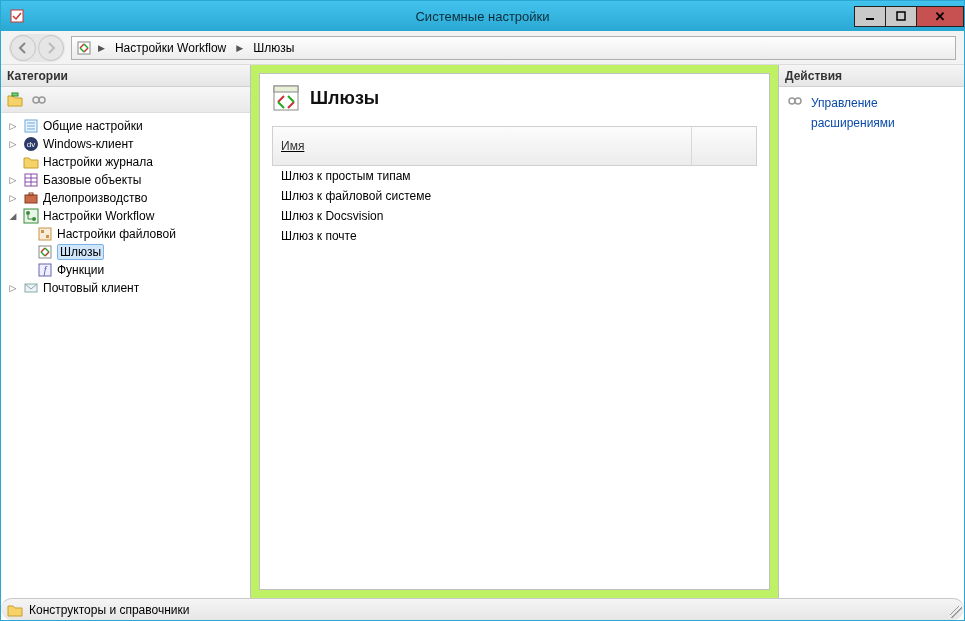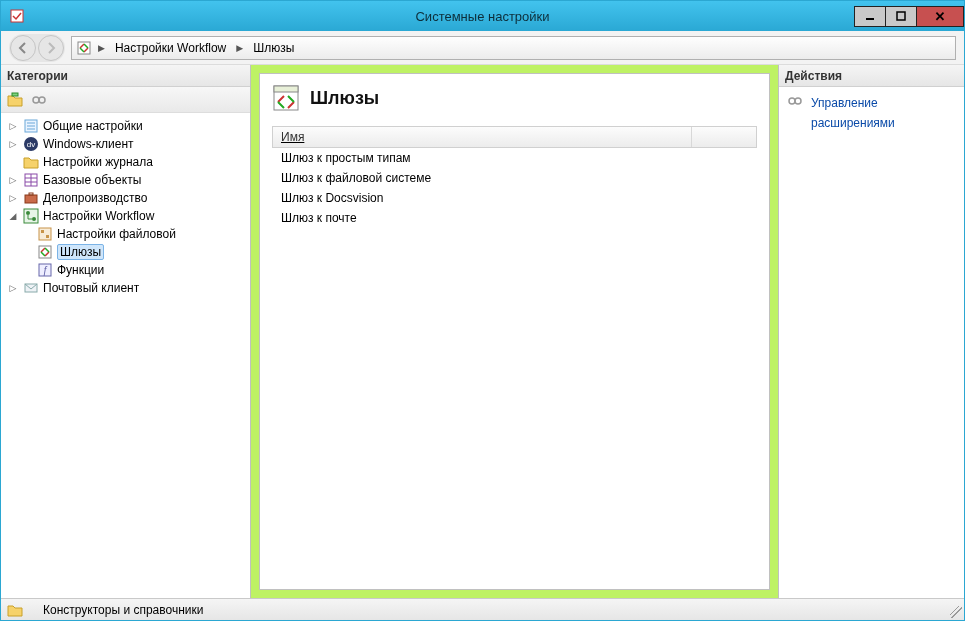--- a/index.html
+++ b/index.html
@@ -160,21 +160,21 @@
   .center-header h1 {
     font-size:18px; font-weight:bold; margin:0; color:#111;
   }
   .hdr-icon { width:28px; height:28px; }
   .grid {
     border:0;
     margin:6px 12px 12px 12px;
     flex:0 0 auto;
   }
   .grid-head {
-    height:22px;
+    height:40px;
     background:linear-gradient(#fcfcfc,#ececec);
     border:1px solid #d0d0d0;
     display:flex; align-items:center;
     font-size:12px;
     text-decoration:underline;
   }
   .grid-head .col {
     padding:0 8px; color:#333;
     border-right:1px solid #d8d8d8;
     height:100%; display:flex; align-items:center;
@@ -200,23 +200,24 @@
     color:#0a4aa8;
     cursor:pointer;
   }
   .action .alabel { line-height:20px; }
   
   .status {
     height:22px;
     background:linear-gradient(#f5f5f5,#e6e6e6);
     border-top:1px solid #c9c9c9;
     display:flex; align-items:center;
-    padding:0 6px; gap:20px;
+    padding:0 6px; gap:6px;
     font-size:12px;
     position:relative;
+    border-radius:11px;
   }
   .grip {
     position:absolute; right:2px; bottom:2px;
     width:12px; height:12px;
     background:
       linear-gradient(135deg, transparent 0 6px, #9a9a9a 6px 7px, transparent 7px 9px, #9a9a9a 9px 10px, transparent 10px 12px);
   }
   
   svg { display:block; }
 </style>

